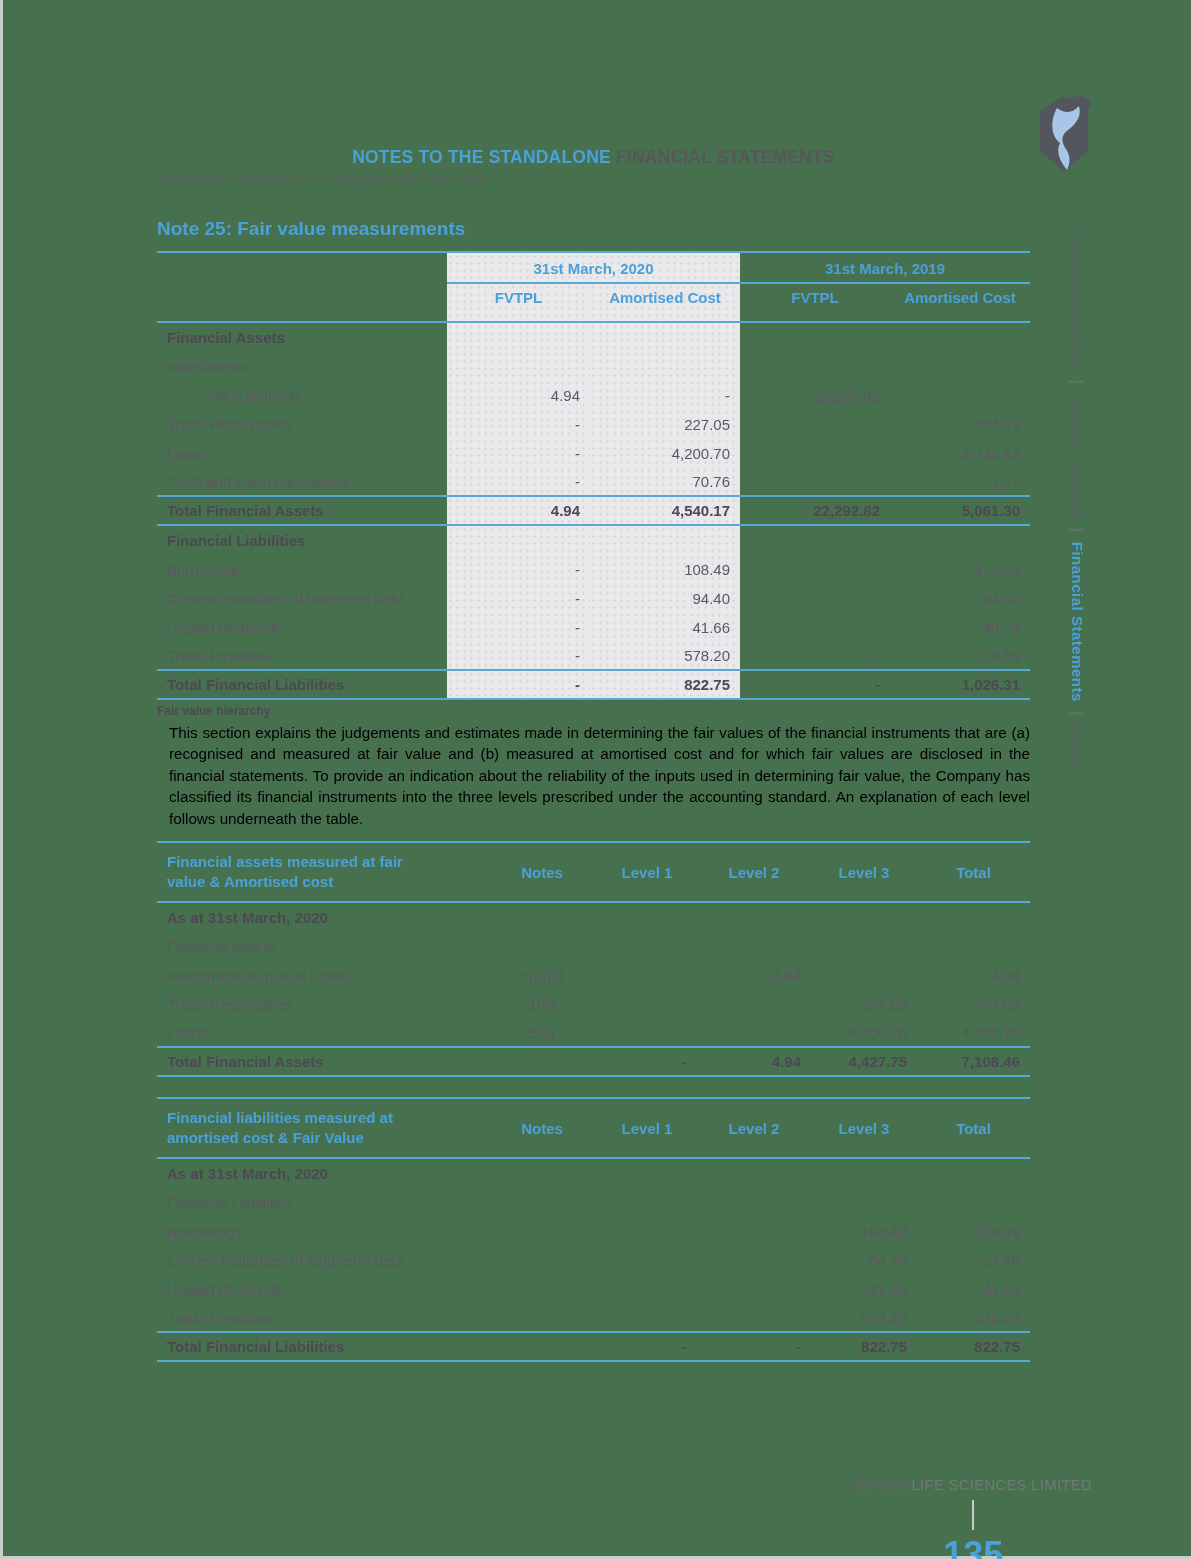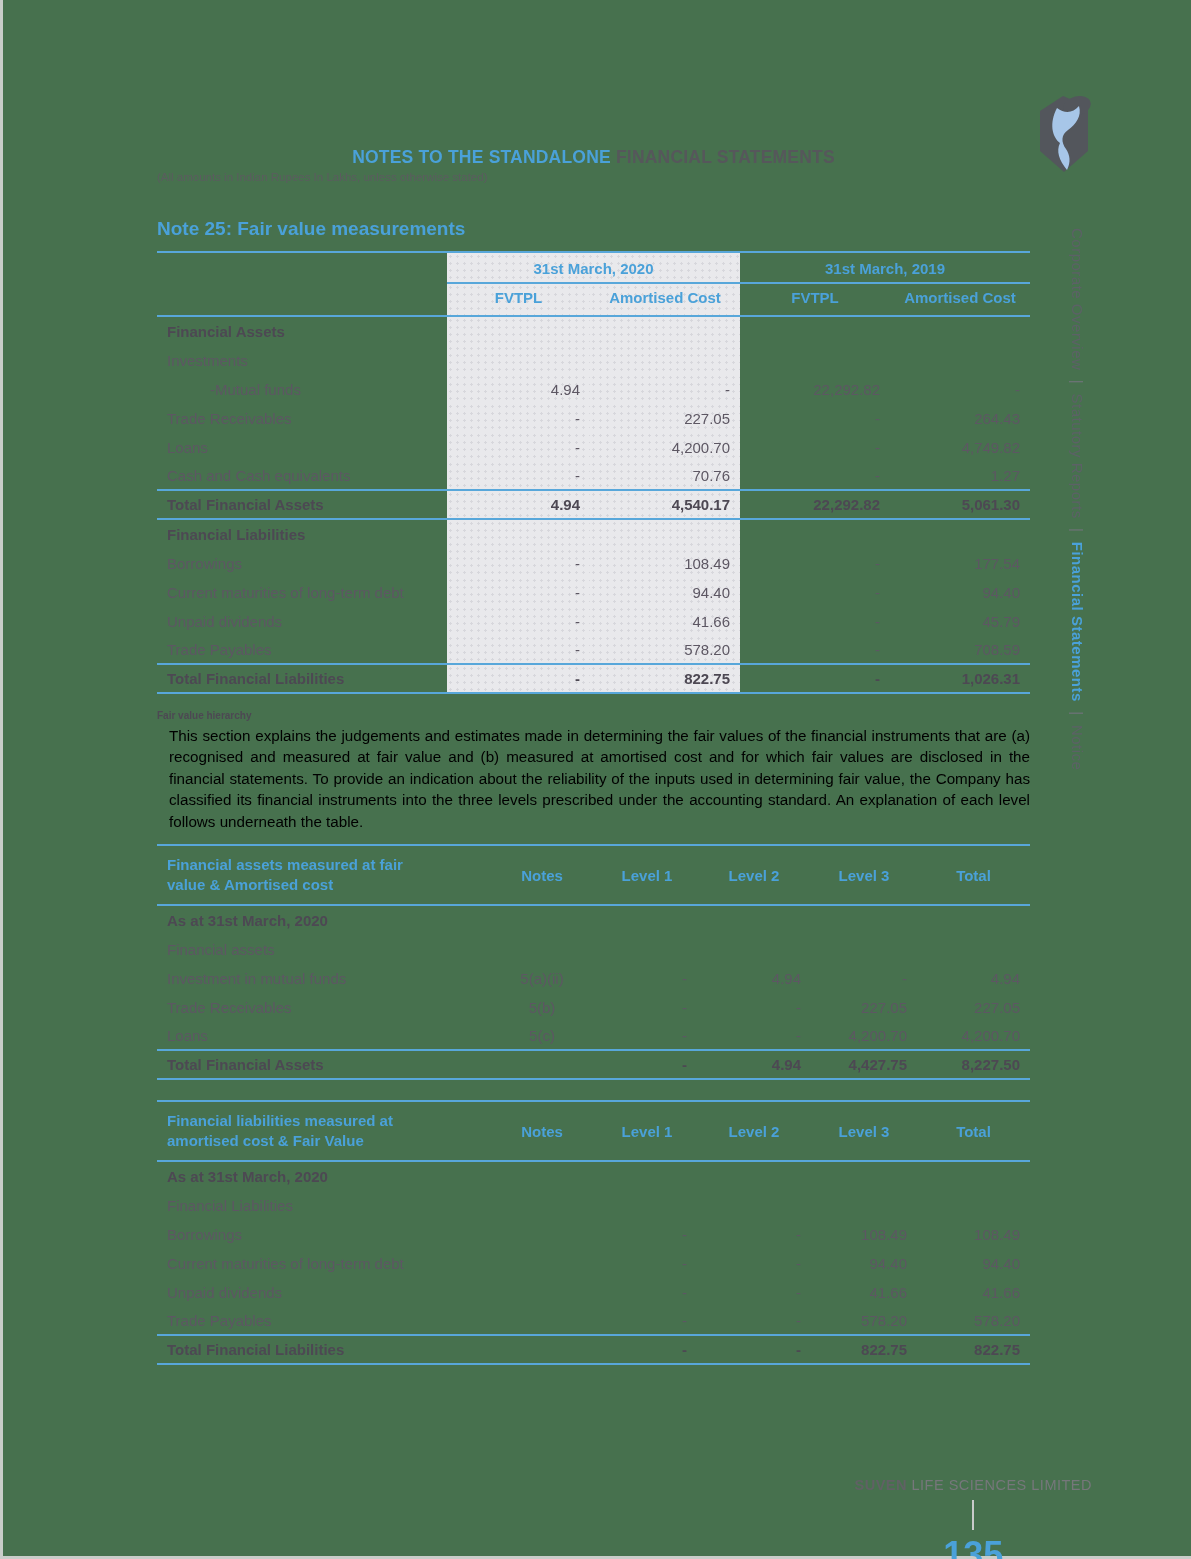--- a/index.html
+++ b/index.html
@@ -28,28 +28,28 @@
   .t tbody tr{ height:29px; }
   .t tbody td{ vertical-align:bottom; }
   .hl{
     background-color:#e9e9ec;
     background-image:radial-gradient(#d7d7dc 1px, rgba(0,0,0,0) 1.2px);
     background-size:7px 7px;
   }
   .t1{ margin-top:11px; }
   .t1 thead tr:first-child th{ border-top:2.5px solid #58a7da; padding-top:7px; padding-bottom:5px; }
   .t1 thead th.gh{ border-bottom:2.5px solid #58a7da; }
-  .t1 thead tr:nth-child(2) th{ border-bottom:2.5px solid #58a7da; padding-top:5px; padding-bottom:9px; }
+  .t1 thead tr:nth-child(2) th{ border-bottom:2.5px solid #58a7da; padding-top:5px; padding-bottom:15px; }
   .t tbody tr.section td{ font-weight:700; color:#4d4853; }
   .t tbody tr.total td{ font-weight:700; color:#4d4853;
     border-top:2.5px solid #58a7da; border-bottom:2.5px solid #58a7da; }
   .t1 td.lbl{ text-align:justify; padding-right:40px; }
   .t1 td.ind{ padding-left:53px; }
 
-  .fvh-heading{ margin-top:16px; font-size:10px; font-weight:700; color:#4d4853; }
+  .fvh-heading{ margin-top:4px; font-size:12px; font-weight:700; color:#4d4853; }
   .para{ margin:4px 0 0 12px; font-size:15.2px; line-height:21.4px; color:#000000; text-align:justify; }
 
   .t2{ margin-top:12px; }
   .t3{ margin-top:20px; }
   .t2 thead th, .t3 thead th{
     border-top:2.5px solid #58a7da; border-bottom:2.5px solid #58a7da;
     padding-top:9px; padding-bottom:9px; vertical-align:middle;
   }
   .t2 thead th.title, .t3 thead th.title{ text-align:left; padding-right:60px; line-height:20px; }
   .t2 td.note, .t3 td.note{ text-align:center; }
@@ -251,41 +251,41 @@
           <tr class="normal">
             <td class="lbl">Investment in mutual funds</td>
             <td class="note">5(a)(ii)</td>
             <td class="num">-</td>
             <td class="num">4.94</td>
             <td class="num">-</td>
             <td class="num">4.94</td>
           </tr>
           <tr class="normal">
             <td class="lbl">Trade Receivables</td>
-            <td class="note">5(b)</td>
+            <td class="note">1(b)</td>
             <td class="num">-</td>
             <td class="num">-</td>
             <td class="num">227.05</td>
             <td class="num">227.05</td>
           </tr>
           <tr class="normal">
             <td class="lbl">Loans</td>
             <td class="note">5(c)</td>
             <td class="num">-</td>
             <td class="num">-</td>
             <td class="num">4,200.70</td>
             <td class="num">4,200.70</td>
           </tr>
           <tr class="total">
             <td class="lbl">Total Financial Assets</td>
             <td class="note"></td>
             <td class="num">-</td>
             <td class="num">4.94</td>
             <td class="num">4,427.75</td>
-            <td class="num">8,227.50</td>
+            <td class="num">7,108.46</td>
           </tr>
         </tbody>
       </table>
     <table id="table3" class="t t3">
         <colgroup>
           <col style="width: 330px;">
           <col style="width: 110px;">
           <col style="width: 100px;">
           <col style="width: 114px;">
           <col style="width: 106px;">

